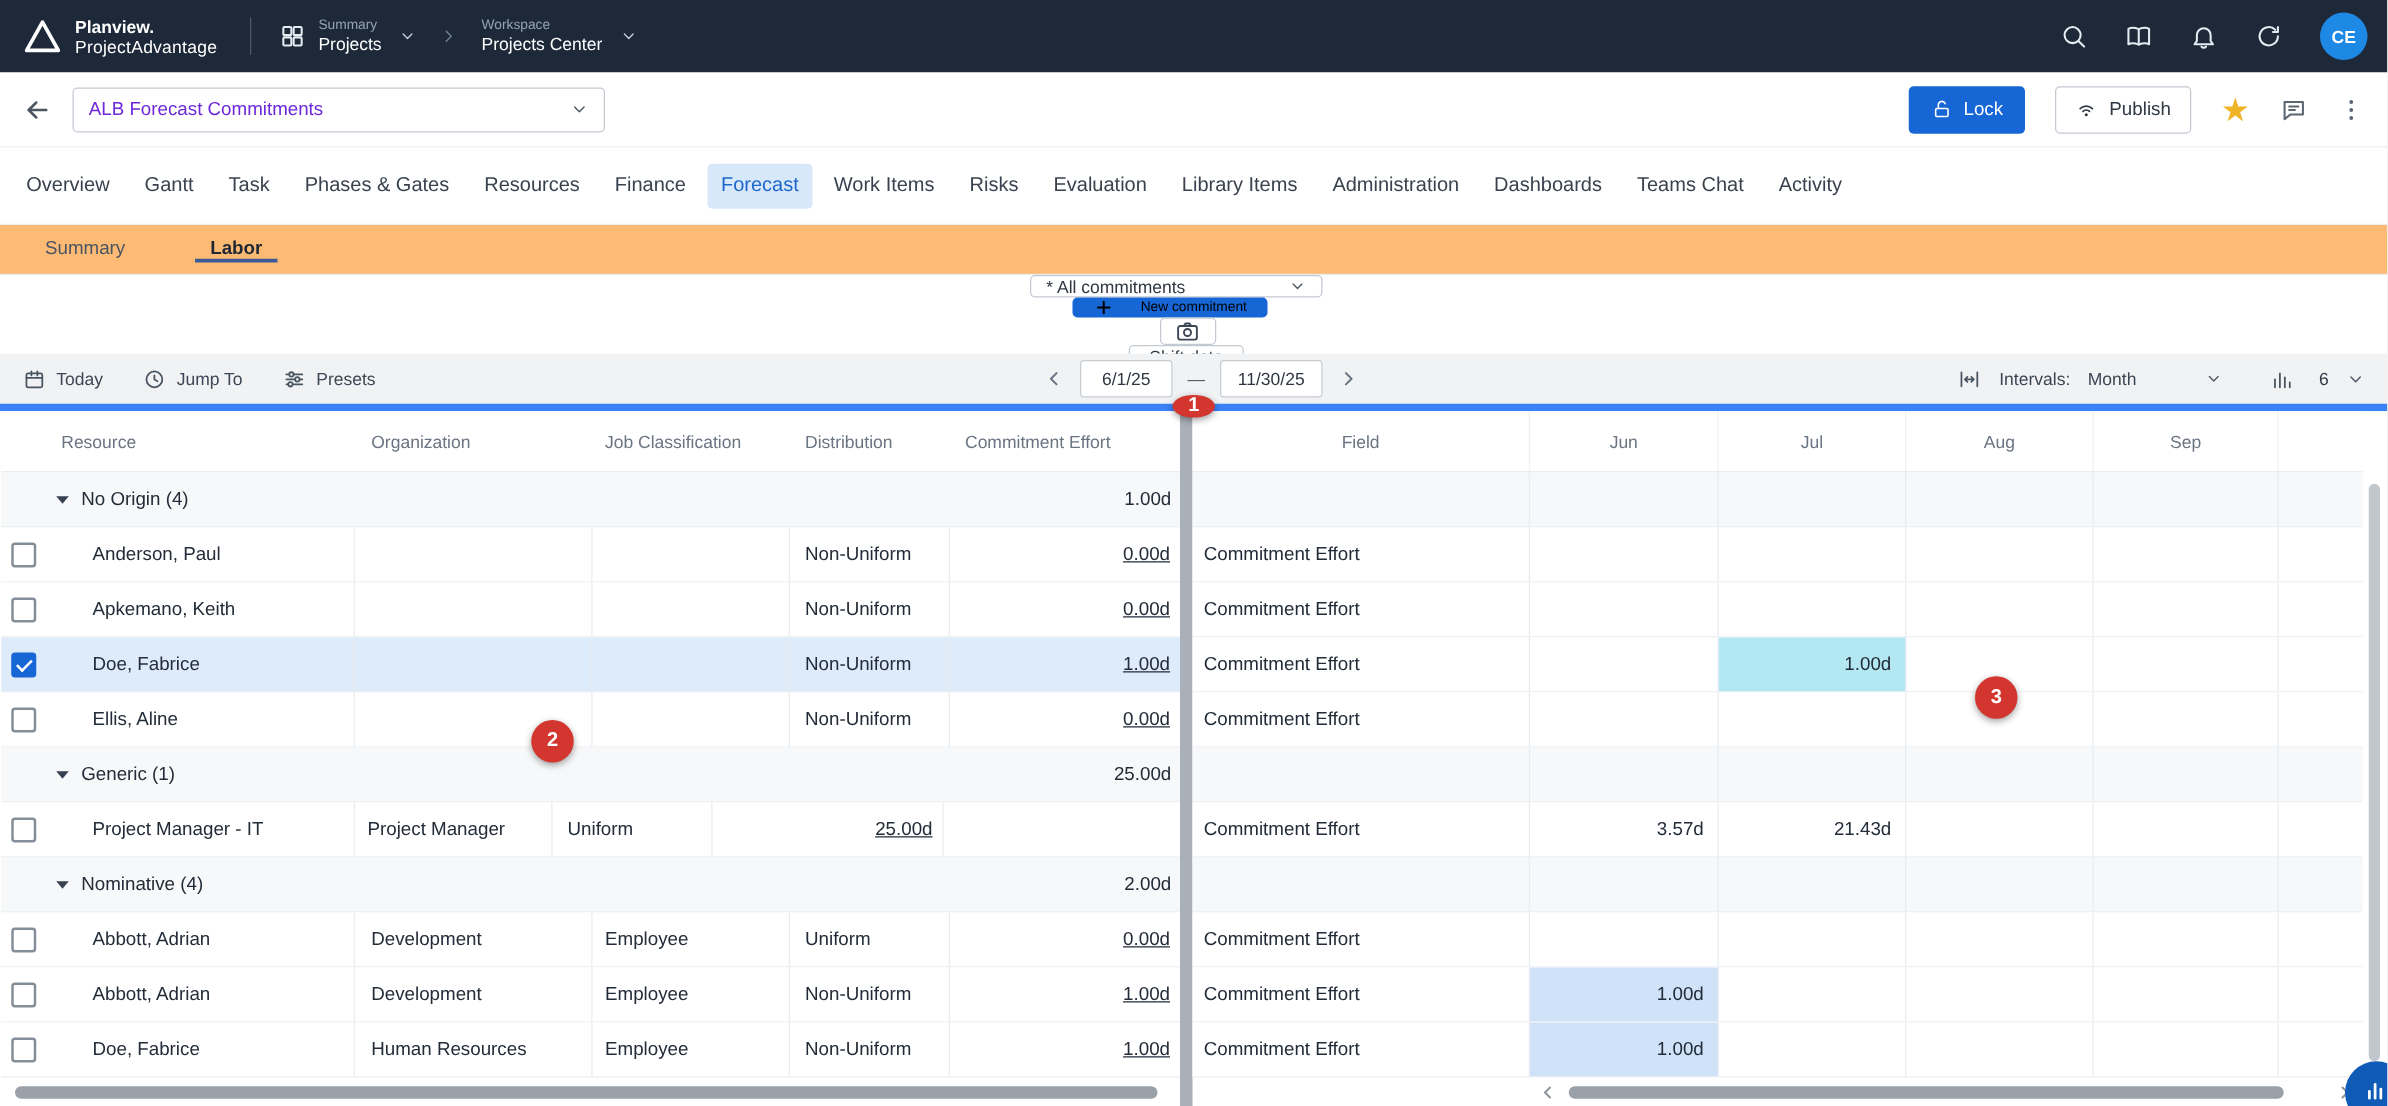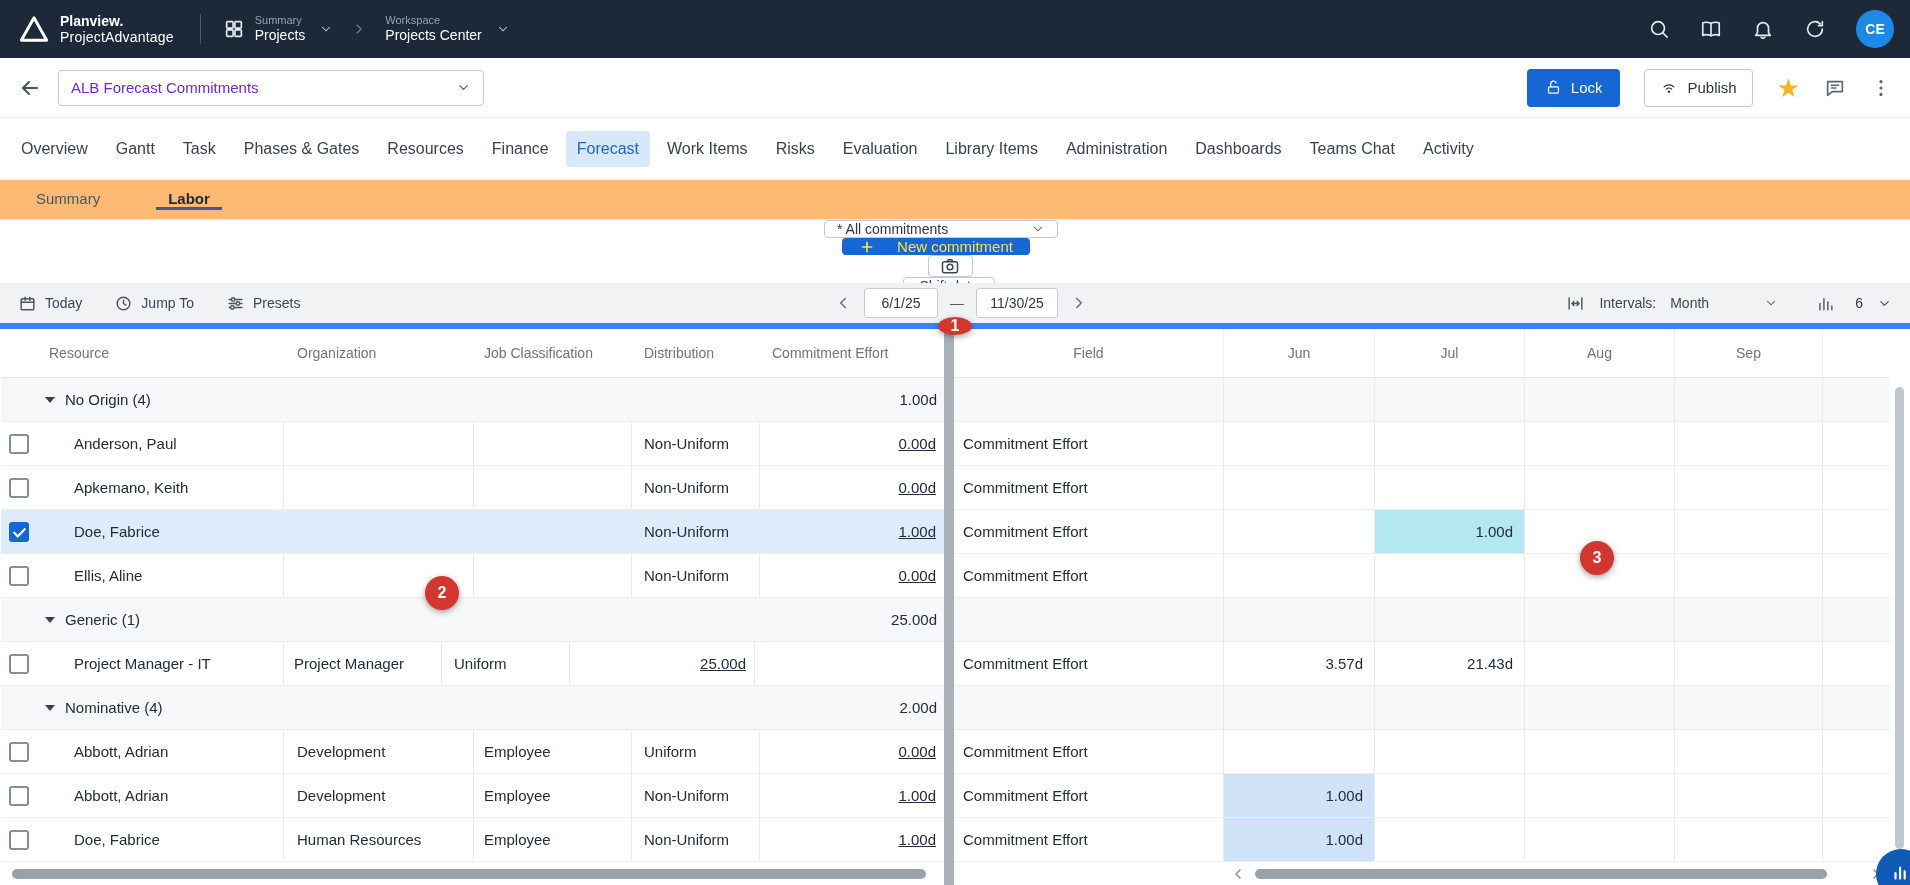--- a/index.html
+++ b/index.html
@@ -46,21 +46,21 @@
 
   
   .subtabbar { height:40px; display:flex; align-items:center; padding:0 24px; gap:44px; border-bottom:1px solid #e9ecef; background:#fdba74; }
   .subtab { font-size:15px; color:#4a5562; display:flex; align-items:center; padding:0 12px; border-bottom:3px solid transparent; cursor:pointer; }
   .subtab.active { color:#1f2733; border-bottom-color:#3d5a99; font-weight:bold; }
 
   
   .toolbar { height:63px; display:flex; align-items:center; padding:0 14px; background:#fff;flex-direction:column; }
   .select-box { width:234px; height:38px; border:1px solid #c3c9d1; border-radius:4px; display:flex; align-items:center; padding:0 12px; font-size:14px; color:#2f3742; cursor:pointer; margin-right:28px; }
   .select-box .chev { margin-left:auto; color:#4a5562; }
-  .btn-primary { height:38px; background:#1766d6; color:#fde047; border:none; border-radius:4px; display:flex; align-items:center; gap:22px; padding:0 17px; font-size:15px; font-family:inherit; cursor:pointer; margin-right:38px; }
+  .btn-primary { height:38px; background:#1766d6; color:#000000; border:none; border-radius:4px; display:flex; align-items:center; gap:22px; padding:0 17px; font-size:11px; font-family:inherit; cursor:pointer; margin-right:38px; }
   .icon-sq { width:45px; height:38px; border:1px solid #c3c9d1; border-radius:4px; background:#fff; display:flex; align-items:center; justify-content:center; color:#3c4654; cursor:pointer; }
   .btn-plain { height:38px; background:#fff; border:1px solid #c3c9d1; border-radius:4px; display:flex; align-items:center; justify-content:center; padding:0 15px; font-size:14px; color:#2f3742; font-family:inherit; cursor:pointer; }
   .mr10{margin-right:10px;} .mr12{margin-right:12px;} .mr22{margin-right:22px;}
   .badge { width:34px; height:34px; border-radius:50%; background:#d2362e; color:#fff; font-size:16px; font-weight:bold; display:flex; align-items:center; justify-content:center; box-shadow:0 2px 6px rgba(0,0,0,.38); z-index:50; }
   .tl-right { margin-left:auto; display:flex; align-items:center; gap:19px; }
   .search-box { width:150px; height:36px; border:1px solid #d6dade; border-radius:4px; background:#fdfdfe; display:flex; align-items:center; gap:8px; padding:0 10px; color:#6d7682; }
   .search-box input { border:none; outline:none; background:transparent; width:100px; font-size:15px; font-family:inherit; color:#2f3742; }
   .search-box input::placeholder { color:#707a85; }
   .origin-select { width:141px; height:38px; border:1px solid #c3c9d1; border-radius:4px; display:flex; align-items:center; gap:8px; padding:0 12px; font-size:14px; color:#2f3742; cursor:pointer; }
   .origin-select .chev { margin-left:auto; color:#4a5562; }

